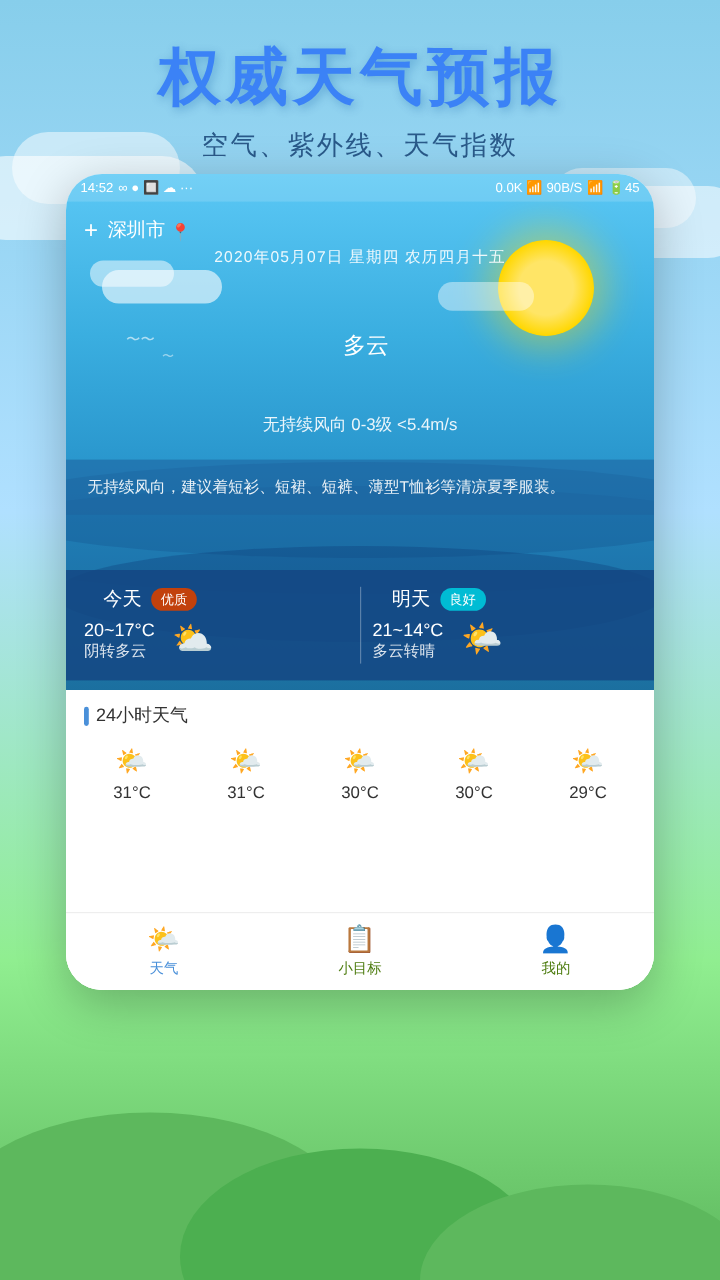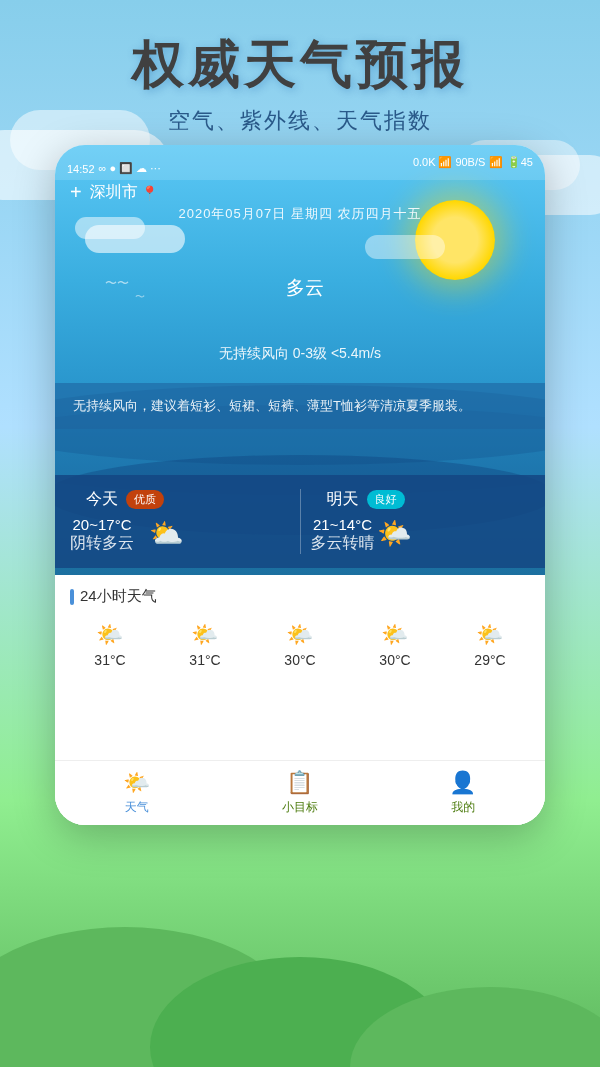--- a/index.html
+++ b/index.html
@@ -23,21 +23,21 @@
     
     .title-area {
       text-align: center;
       padding: 30px 20px 10px;
       position: relative;
       z-index: 2;
     }
     .main-title {
       font-size: 52px;
       font-weight: 900;
-      color: #404040;
+      color: #3b82f6;
       text-shadow: 2px 2px 8px rgba(0,80,160,0.3);
       letter-spacing: 4px;
     }
     .sub-title {
       font-size: 22px;
       color: #2a5a8a;
       margin-top: 6px;
       letter-spacing: 2px;
     }
 
@@ -61,21 +61,21 @@
       padding: 5px 12px;
       display: flex;
       justify-content: space-between;
       align-items: center;
       font-size: 11px;
       color: white;
       position: absolute;
       top: 0; left: 0; right: 0;
       z-index: 10;
     }
-    .status-left { display: flex; gap: 4px; align-items: center; margin-top: 12px; }
+    .status-left { display: flex; gap: 4px; align-items: center; }
     .status-right { display: flex; gap: 4px; align-items: flex-start; }
 
     
     .weather-bg {
       position: absolute;
       top: 0; left: 0; right: 0;
       height: 450px;
       background: linear-gradient(180deg, #5BC8F5 0%, #3AAEE0 30%, #2590C8 60%, #1a6b9a 100%);
     }
 
@@ -217,21 +217,21 @@
     .quality-badge.good {
       background: #00BCD4;
     }
     .forecast-temp {
       color: white;
       font-size: 15px;
       text-align: center;
     }
     .forecast-weather {
       color: rgba(255,255,255,0.85);
-      font-size: 16px;
+      font-size: 13px;
     }
     .forecast-divider {
       width: 1px;
       background: rgba(255,255,255,0.3);
       align-self: stretch;
       margin: 0 10px;
     }
     .forecast-icon {
       font-size: 28px;
       margin-bottom: 4px;
@@ -410,21 +410,21 @@
       </div>
     </div>
 
     <div class="forecast-divider"></div>
 
     <div class="forecast-col">
       <div class="forecast-top">
         <span class="forecast-day">明天</span>
         <span class="quality-badge good">良好</span>
       </div>
-      <div style="display:flex; align-items:center; gap:3px;">
+      <div style="display:flex; align-items:center; gap:15px;">
         <div>
           <div class="forecast-temp">21~14°C</div>
           <div class="forecast-weather">多云转晴</div>
         </div>
         <div class="forecast-icon">🌤️</div>
       </div>
     </div>
   </div>
 
   <div class="bottom-section">

